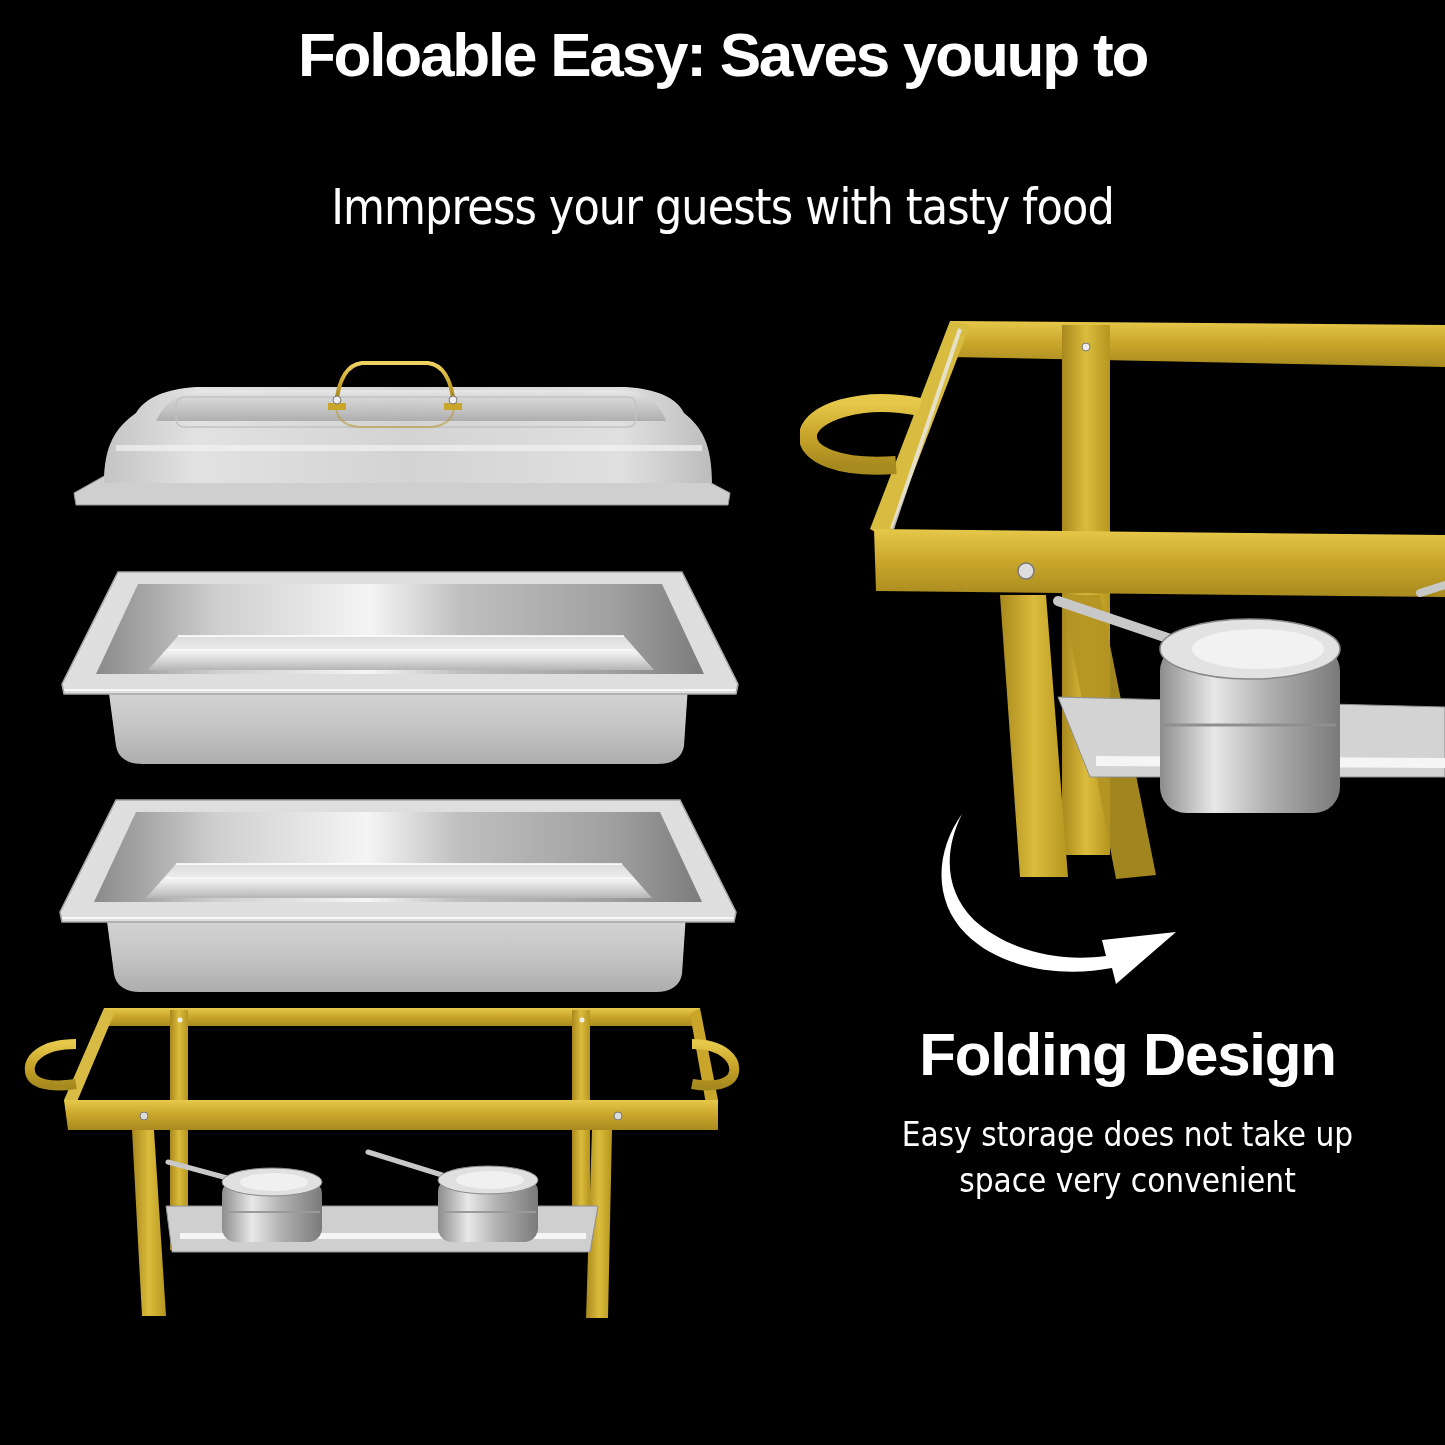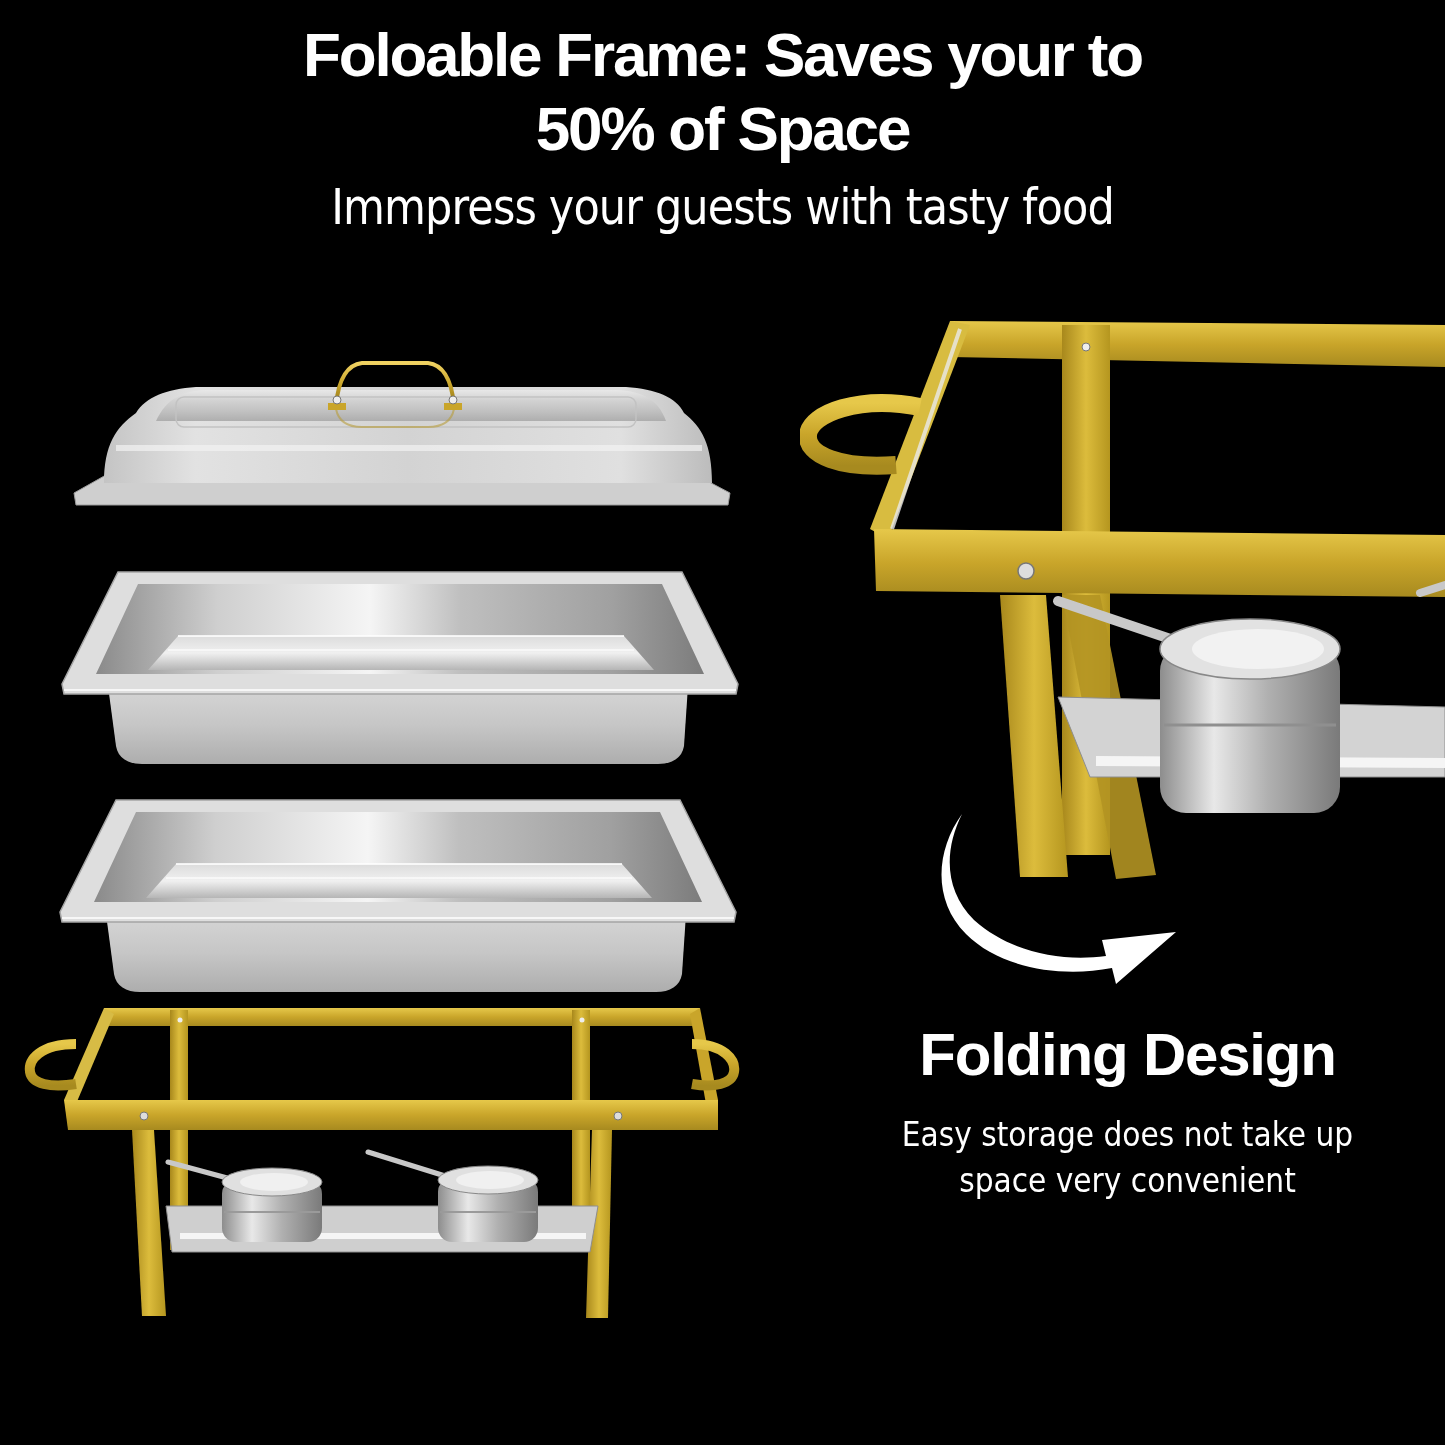--- a/index.html
+++ b/index.html
@@ -30,22 +30,21 @@
       transform: scaleX(0.9); transform-origin: center;
     }
 
     .figure { position: absolute; }
     svg { display: block; }
   </style>
 </head>
 <body>
 
 <h1 class="headline">
-  <span>Foloable Frame: Saves your to</span>
-  <span>50% of Space</span>
+  <span>Foloable Easy: Saves youup to</span>
 </h1>
 <p class="subhead">Immpress your guests with tasty food</p>
 
 <div class="figure" style="left:66px; top:355px; width:670px; height:160px;">
   <svg width="670" height="160" viewBox="0 0 670 160">
     <defs>
       <linearGradient id="lidBody" x1="0" y1="0" x2="0" y2="1">
         <stop offset="0" stop-color="#e9e9e9"></stop>
         <stop offset="0.35" stop-color="#d0d0d0"></stop>
         <stop offset="0.7" stop-color="#bdbdbd"></stop>

